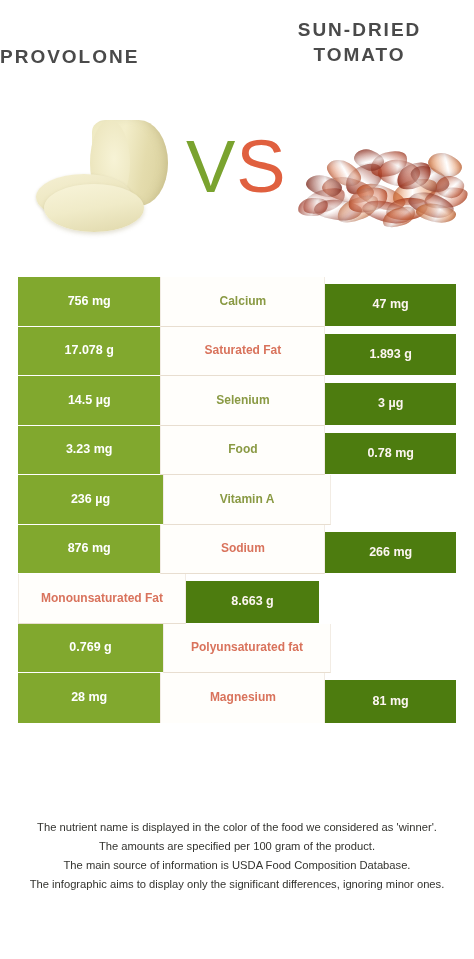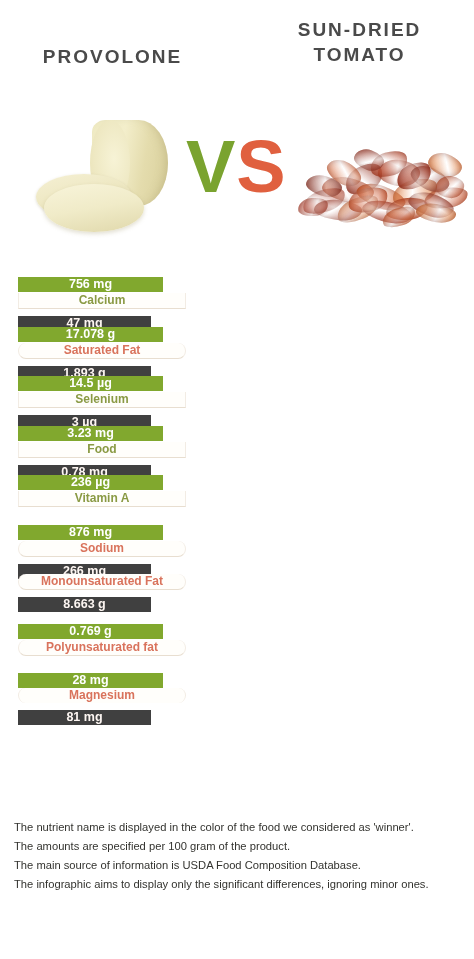--- a/index.html
+++ b/index.html
@@ -35,21 +35,20 @@
     letter-spacing: 2.0px;
     text-transform: uppercase;
     line-height: 25px;
     font-family: "Liberation Sans", sans-serif;
     white-space: pre-line;
   }
   .food-title.left {
     left: 0;
     width: 225px;
     top: 44px;
-    text-align: center;
   }
   .food-title.right {
     left: 245px;
     width: 229px;
     top: 17px;
     text-align: center;
   }
 
   
   .hero {
@@ -101,21 +100,21 @@
     width: 100px; height: 48px;
     background: linear-gradient(170deg, #f8f4da 0%, #f0ebc8 50%, #e0d8ab 100%);
     box-shadow: 0 2px 4px rgba(150,140,95,.28);
   }
 
   .vs {
     position: absolute;
     left: 186px;
     top: 30px;
     font-size: 74px;
-    font-weight: 700;
+    font-weight: 400;
     line-height: 74px;
     letter-spacing: 1px;
     font-family: "Liberation Sans", sans-serif;
   }
   .vs .v { color: #7aa32f; }
   .vs .s { color: #e0603f; }
 
   .hero-right {
     position: absolute;
     left: 296px;
@@ -133,21 +132,20 @@
   .table {
     position: absolute;
     left: 18px;
     top: 277px;
     width: 438px;
   }
   .row {
     display: flex;
     width: 438px;
     height: 49.5px;
-    flex-direction: column;
   }
   .cell {
     display: flex;
     align-items: center;
     justify-content: center;
     text-align: center;
     font-size: 12.5px;
     font-weight: 700;
     line-height: 15px;
     padding: 0 4px;
@@ -161,37 +159,37 @@
   .cell.name {
     width: 168px;
     background: #fffefb;
     font-weight: 700;
     font-size: 12px;
     border-bottom: 1px solid #e8ded0;
     border-left: 1px solid #f2ece4;
     border-right: 1px solid #f2ece4;
   }
   .cell.name.win-left  { color: #8a9a44; }
-  .cell.name.win-right { color: #d9735c; border-radius: 16px; }
+  .cell.name.win-right { color: #d9735c; }
   .cell.right-val {
     width: 133px;
-    background: #404040;
+    background: #4d7c0f;
     color: #fdf6f2;
     border-bottom: 1px solid #ffffff;
     margin-top: 7px;
   }
   .row:last-child .cell { border-bottom: none; }
 
   
   .footer {
     position: absolute;
     left: 14px;
     top: 818px;
     width: 446px;
-    text-align: left;
+    text-align: center;
     color: #33332f;
     font-size: 11.2px;
     line-height: 19px;
     font-family: "Liberation Sans", sans-serif;
   }
   .footer p { margin: 0; }
 </style>
 </head>
 <body>
 

